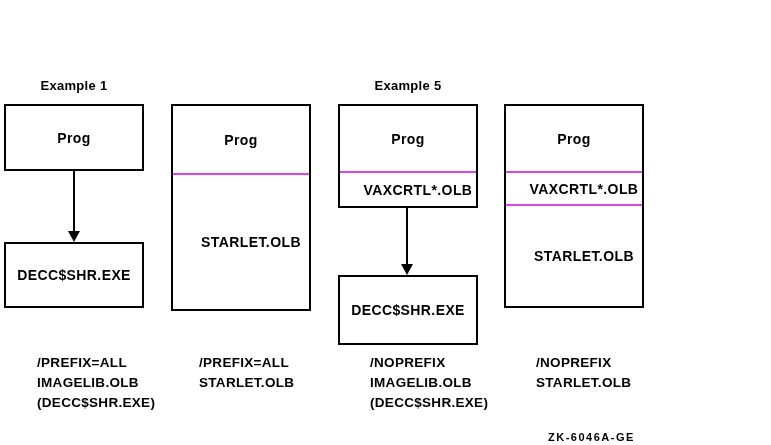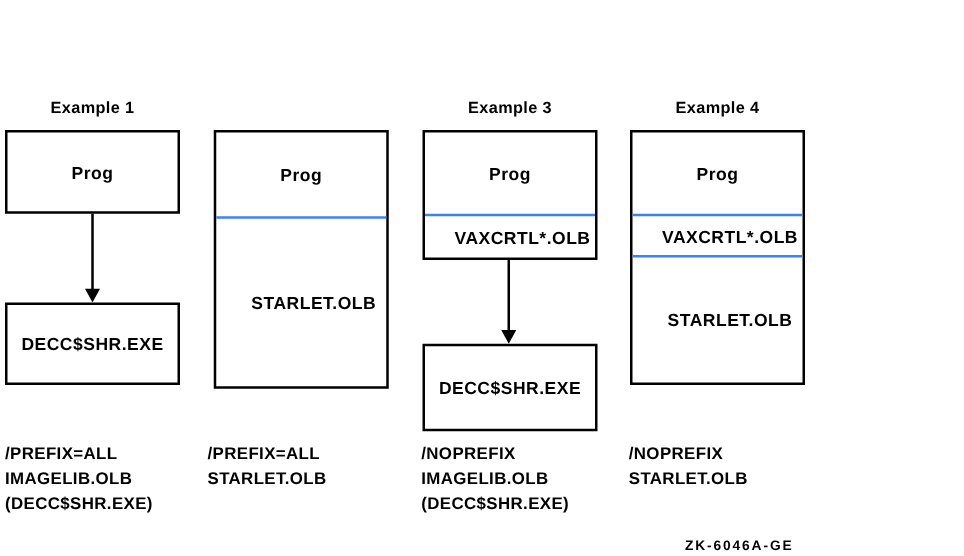--- a/index.html
+++ b/index.html
@@ -41,41 +41,42 @@
     flex-direction: column;
   }
   .cell {
     display: flex;
     align-items: center;
     justify-content: center;
     font-size: 14px;
     letter-spacing: 0.4px;
     box-sizing: border-box;
   }
-  .cell.sep { border-top: 2px solid #3b82f6; padding-left: 20px; }
+  .cell.sep { border-top: 2px solid #d946ef; padding-left: 20px; }
   .arrow-line {
     position: absolute;
     width: 2px;
     background: #000000;
   }
   .arrow-head {
     position: absolute;
     width: 0;
     height: 0;
     border-left: 6px solid transparent;
     border-right: 6px solid transparent;
     border-top: 11px solid #000000;
   }
   .caption {
     position: absolute;
     top: 353px;
     font-size: 13.5px;
     line-height: 20px;
     letter-spacing: 0.3px;
     white-space: nowrap;
+    margin-left: 33px;
   }
   .zk {
     position: absolute;
     top: 431px;
     left: 548px;
     font-size: 11px;
     letter-spacing: 1.5px;
   }
 </style>
 </head>
@@ -104,41 +105,40 @@
     </div>
     <div class="cell sep" style="flex:1">
       <span>STARLET.OLB</span>
     </div>
   </div>
   <div class="caption" style="left:166px">
     <div>/PREFIX=ALL</div>
     <div>STARLET.OLB</div>
   </div>
 
-  <div class="hdr" style="left:338px">Example 3</div>
+  <div class="hdr" style="left:338px">Example 5</div>
   <div class="stack" style="left:338px; top:104px; width:140px; height:104px">
     <div class="cell" style="height:65px">
       <span>Prog</span>
     </div>
     <div class="cell sep" style="flex:1">
       <span>VAXCRTL*.OLB</span>
     </div>
   </div>
   <div class="arrow-line" style="left:406px; top:208px; height:57px"></div>
   <div class="arrow-head" style="left:401px; top:264px"></div>
   <div class="box" style="left:338px; top:275px; width:140px; height:70px">
     <span>DECC$SHR.EXE</span>
   </div>
   <div class="caption" style="left:337px">
     <div>/NOPREFIX</div>
     <div>IMAGELIB.OLB</div>
     <div>(DECC$SHR.EXE)</div>
   </div>
 
-  <div class="hdr" style="left:504px">Example 4</div>
   <div class="stack" style="left:504px; top:104px; width:140px; height:204px">
     <div class="cell" style="height:65px">
       <span>Prog</span>
     </div>
     <div class="cell sep" style="height:33px">
       <span>VAXCRTL*.OLB</span>
     </div>
     <div class="cell sep" style="flex:1">
       <span>STARLET.OLB</span>
     </div>

